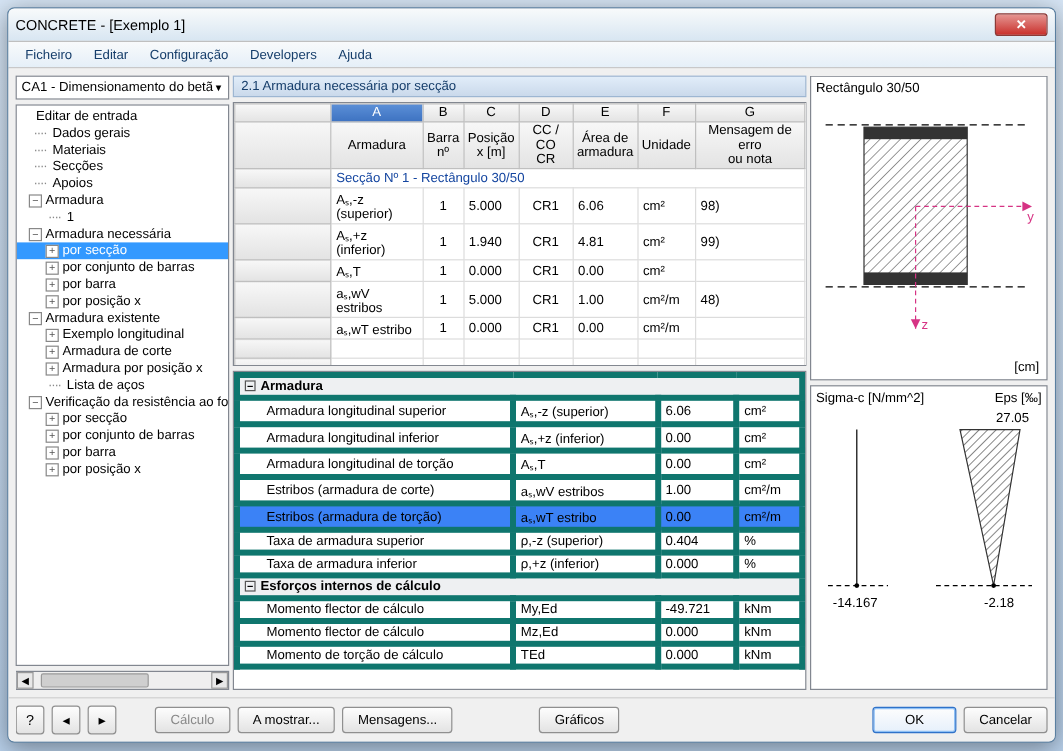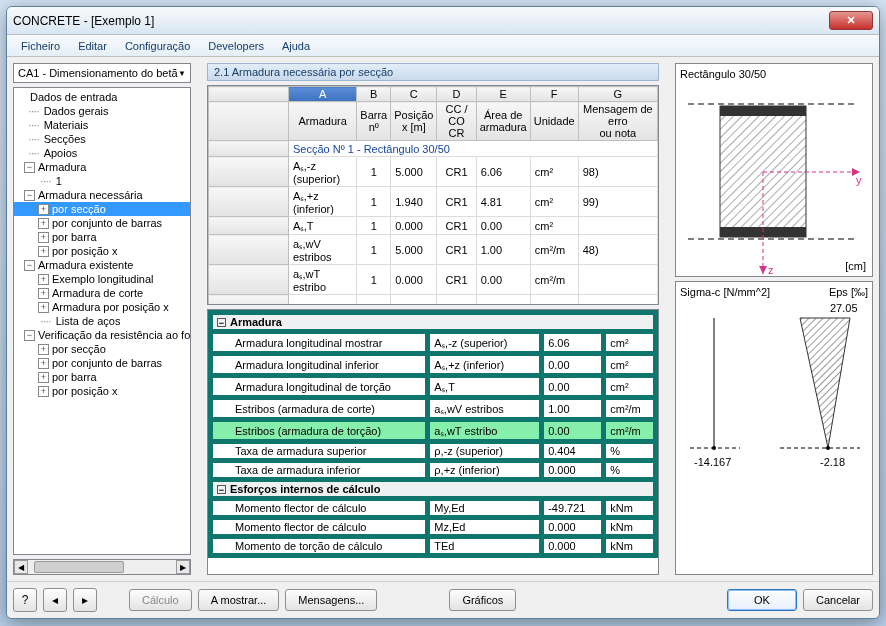--- a/index.html
+++ b/index.html
@@ -3,21 +3,21 @@
 <meta charset="utf-8">
 <style>
 * { box-sizing: border-box; font-family: "Segoe UI", Tahoma, sans-serif; font-size: 11px; }
 body { margin: 0; background: linear-gradient(#d6e5f5, #b8d0ea); padding: 6px; width: 886px; height: 626px; overflow: hidden; }
 .window { border: 1px solid #5a7fa0; border-radius: 6px; box-shadow: 0 4px 20px rgba(0,0,0,.4); background: #f0f0f0; overflow: hidden; }
 .titlebar { background: linear-gradient(#f8fafb, #d8e6f2); height: 28px; display: flex; align-items: center; padding: 0 6px; border-bottom: 1px solid #bfbfbf; }
 .titlebar .title { flex: 1; color: #000; font-size: 12px; }
 .close-btn { width: 44px; height: 19px; background: linear-gradient(#e59692, #c9302c); border: 1px solid #8b3a37; border-radius: 3px; color:#fff; display:flex; align-items:center; justify-content:center; font-weight:bold; font-size:11px; }
 .menubar { background: linear-gradient(#f8fafb, #e5eff8); height: 22px; display: flex; align-items: center; padding: 0 6px; border-bottom: 1px solid #bfbfbf; gap: 2px; }
 .menubar span { padding: 2px 8px; color: #153d6a; cursor: default; }
-.content { display: flex; padding: 6px; gap: 16px; background: #f0f0f0; height: 524px; }
+.content { display: flex; padding: 6px; gap: 3px; background: #f0f0f0; height: 524px; }
 .left-panel { width: 178px; display:flex; flex-direction:column; }
 .combo { height: 20px; border: 1px solid #828790; background: #fff; display:flex; align-items:center; padding: 0 4px; margin-bottom: 4px; }
 .combo .arrow { margin-left:auto; font-size:8px; }
 .tree { flex:1; border: 1px solid #828790; background:#fff; overflow:auto; padding: 2px 0; }
 .tree-item { display:flex; align-items:center; padding: 1px 2px; white-space: nowrap; gap: 3px; }
 .tree-item.sel { background:#3399ff; color:#fff; }
 .twist { width:11px; height:11px; border:1px solid #888; display:inline-flex; align-items:center; justify-content:center; font-size:9px; line-height:1; color:#555; flex-shrink:0; }
 .tw-none { width:11px; height:11px; flex-shrink:0; }
 .dotline { color:#888; letter-spacing:-1px; margin-right:2px; }
 .scroll-stub { height:16px; border:1px solid #828790; background:#efefef; margin-top:4px; position:relative; }
@@ -34,25 +34,25 @@
 table.grid td { border:1px solid #dcdcdc; padding:1px 4px; height:16px; }
 .span-row td { color:#1546a0; background:#fff; }
 .num { text-align:left; }
 .ctr { text-align:center; }
 
 .detail-wrap { border:1px solid #828790; background:#fff; flex:1; overflow:auto; }
 .detail-title { background: linear-gradient(#eaeaea, #d6d6d6); border-bottom:1px solid #bfbfbf; padding:2px 6px; }
 table.detail { border-collapse:collapse; width:100%; }
 table.detail td { border:5px solid #0f766e; padding:1px 4px; height:16px; }
 table.detail tr.heading td { background:#eef0f2; font-weight:bold; }
-table.detail tr.selrow td { background:#86efac; }
+table.detail tr.selrow td { background:#3b82f6; }
 .sq { display:inline-block; width:9px; height:9px; border:1px solid #555; text-align:center; line-height:8px; font-size:9px; margin-right:4px;}
 
 .right-panel { width:198px; display:flex; flex-direction:column; gap:4px; }
-.preview-box { border:1px solid #828790; background:#fff; height:214px; padding:4px; position:relative; }
+.preview-box { border:1px solid #828790; background:#fff; height:254px; padding:4px; position:relative; }
 .mini-title { color:#000; margin-bottom:4px; }
 .diagram-box { border:1px solid #828790; background:#fff; flex:1; padding:4px; position:relative; }
 
 .footer { display:flex; align-items:center; gap:6px; padding: 6px; background:#f0f0f0; border-top: 1px solid #d0d0d0; }
 .iconbtn { width:24px; height:24px; border:1px solid #8f8f8f; border-radius:3px; background:linear-gradient(#fdfdfd,#e3e3e3); display:flex; align-items:center; justify-content:center; font-size:12px;}
 .push { margin-left:auto; }
 button.footer-btn { height:22px; padding:0 12px; border:1px solid #8f8f8f; border-radius:3px; background:linear-gradient(#fdfdfd,#e3e3e3); }
 button.ok { border:1px solid #2f72c9; box-shadow: inset 0 0 0 1px #8ec0f5; background: linear-gradient(#fdfdfd,#e6f0fb); padding: 0 26px;}
 button[disabled]{ color:#888; }
 </style>
@@ -75,21 +75,21 @@
   <div class="content">
 
     <div class="left-panel">
       <div class="combo">
         <span>CA1 - Dimensionamento do betã</span>
         <span class="arrow">▼</span>
       </div>
       <div class="tree">
         <div class="tree-item">
             <span class="tw-none"></span>
-            <span>Dados de entrada</span>
+            <span>Editar de entrada</span>
           </div>
         <div class="tree-item" style="padding-left:14px">
             <span class="dotline">····</span>
             <span>Dados gerais</span>
           </div>
         <div class="tree-item" style="padding-left:14px">
             <span class="dotline">····</span>
             <span>Materiais</span>
           </div>
         <div class="tree-item" style="padding-left:14px">
@@ -286,21 +286,21 @@
 
       <div class="detail-wrap">
         <table class="detail">
           <tbody>
               <tr class="heading">
                 <td colspan="4"><span class="sq">−</span><span>Armadura</span></td>
               </tr>
           </tbody>
             <tbody id="detail-body1">
               <tr>
-                <td style="padding-left:22px;width:210px">Armadura longitudinal mostrar</td>
+                <td style="padding-left:22px;width:210px">Armadura longitudinal superior</td>
                 <td style="width:110px">Aₛ,-z (superior)</td>
                 <td class="num" style="width:60px">6.06</td>
                 <td style="width:50px">cm²</td>
               </tr>
               <tr>
                 <td style="padding-left:22px;width:210px">Armadura longitudinal inferior</td>
                 <td style="width:110px">Aₛ,+z (inferior)</td>
                 <td class="num" style="width:60px">0.00</td>
                 <td style="width:50px">cm²</td>
               </tr>

